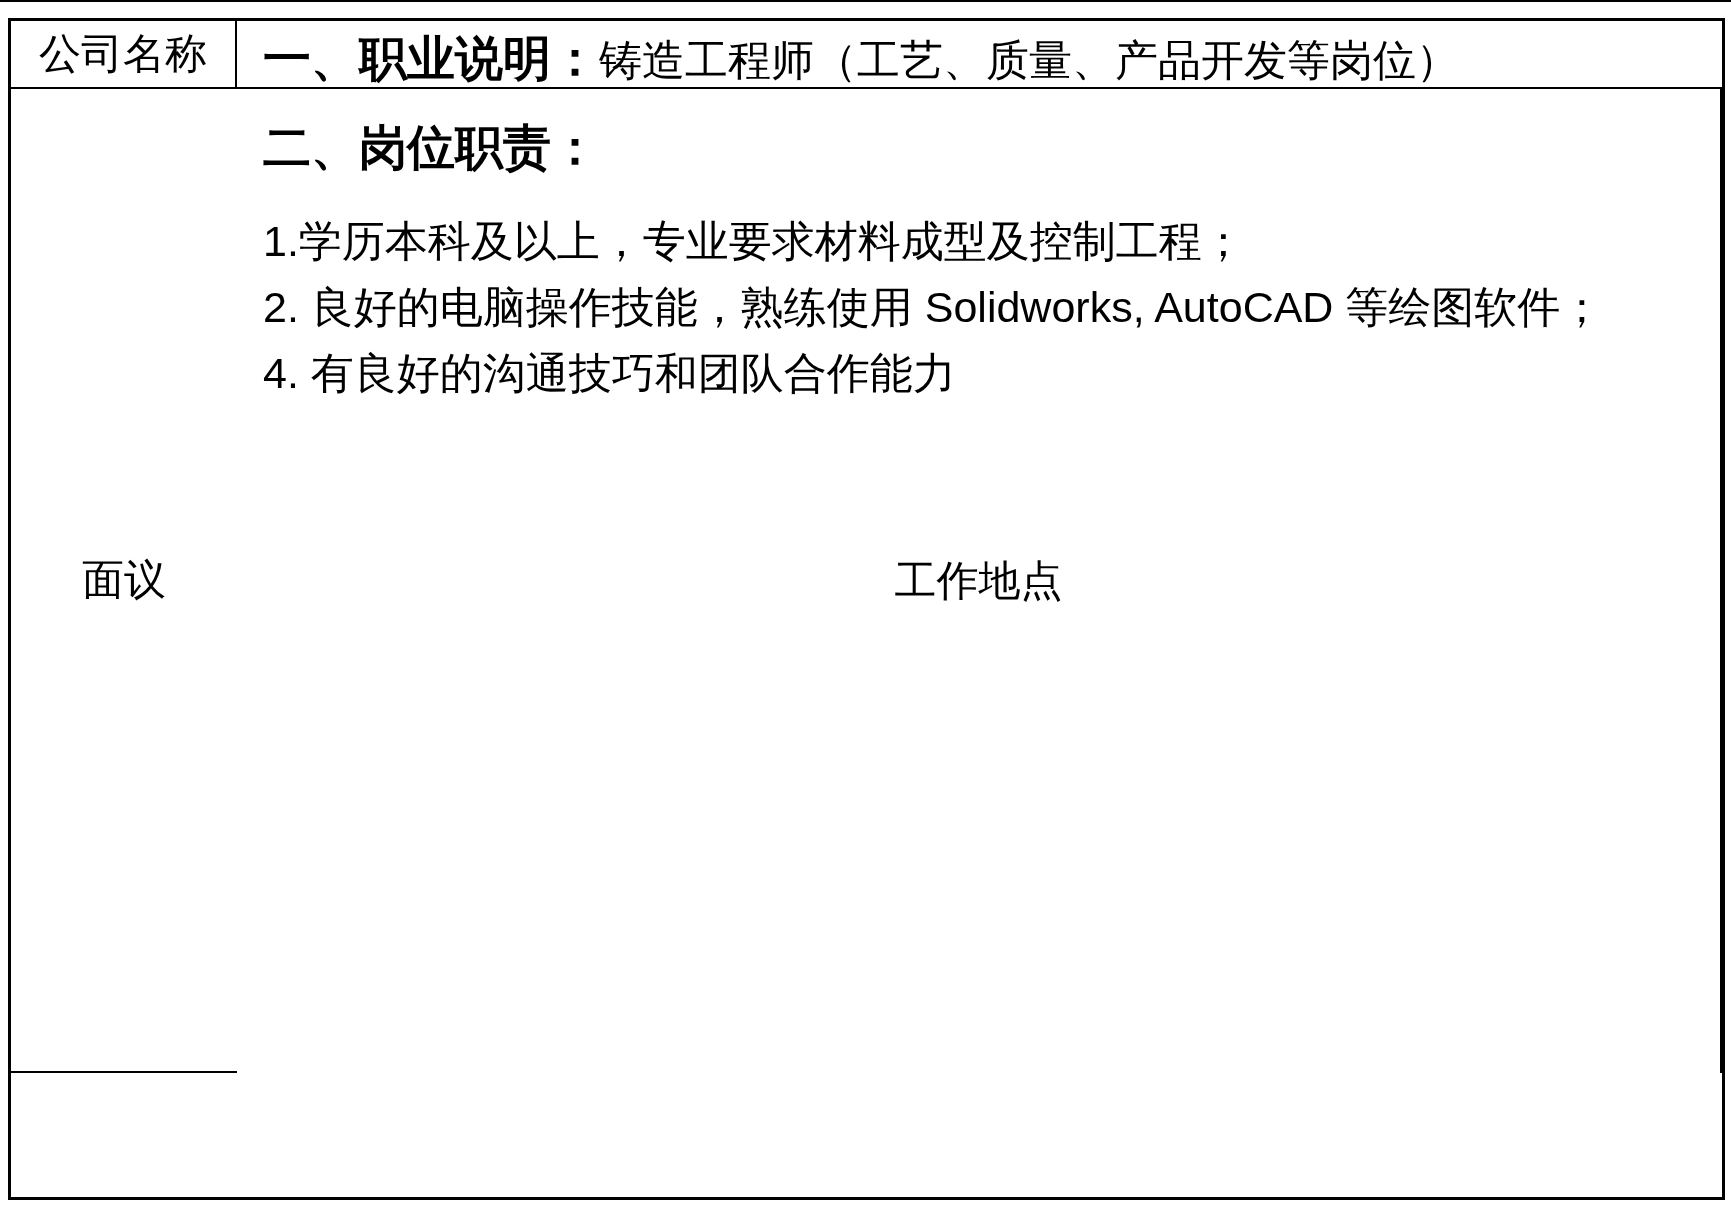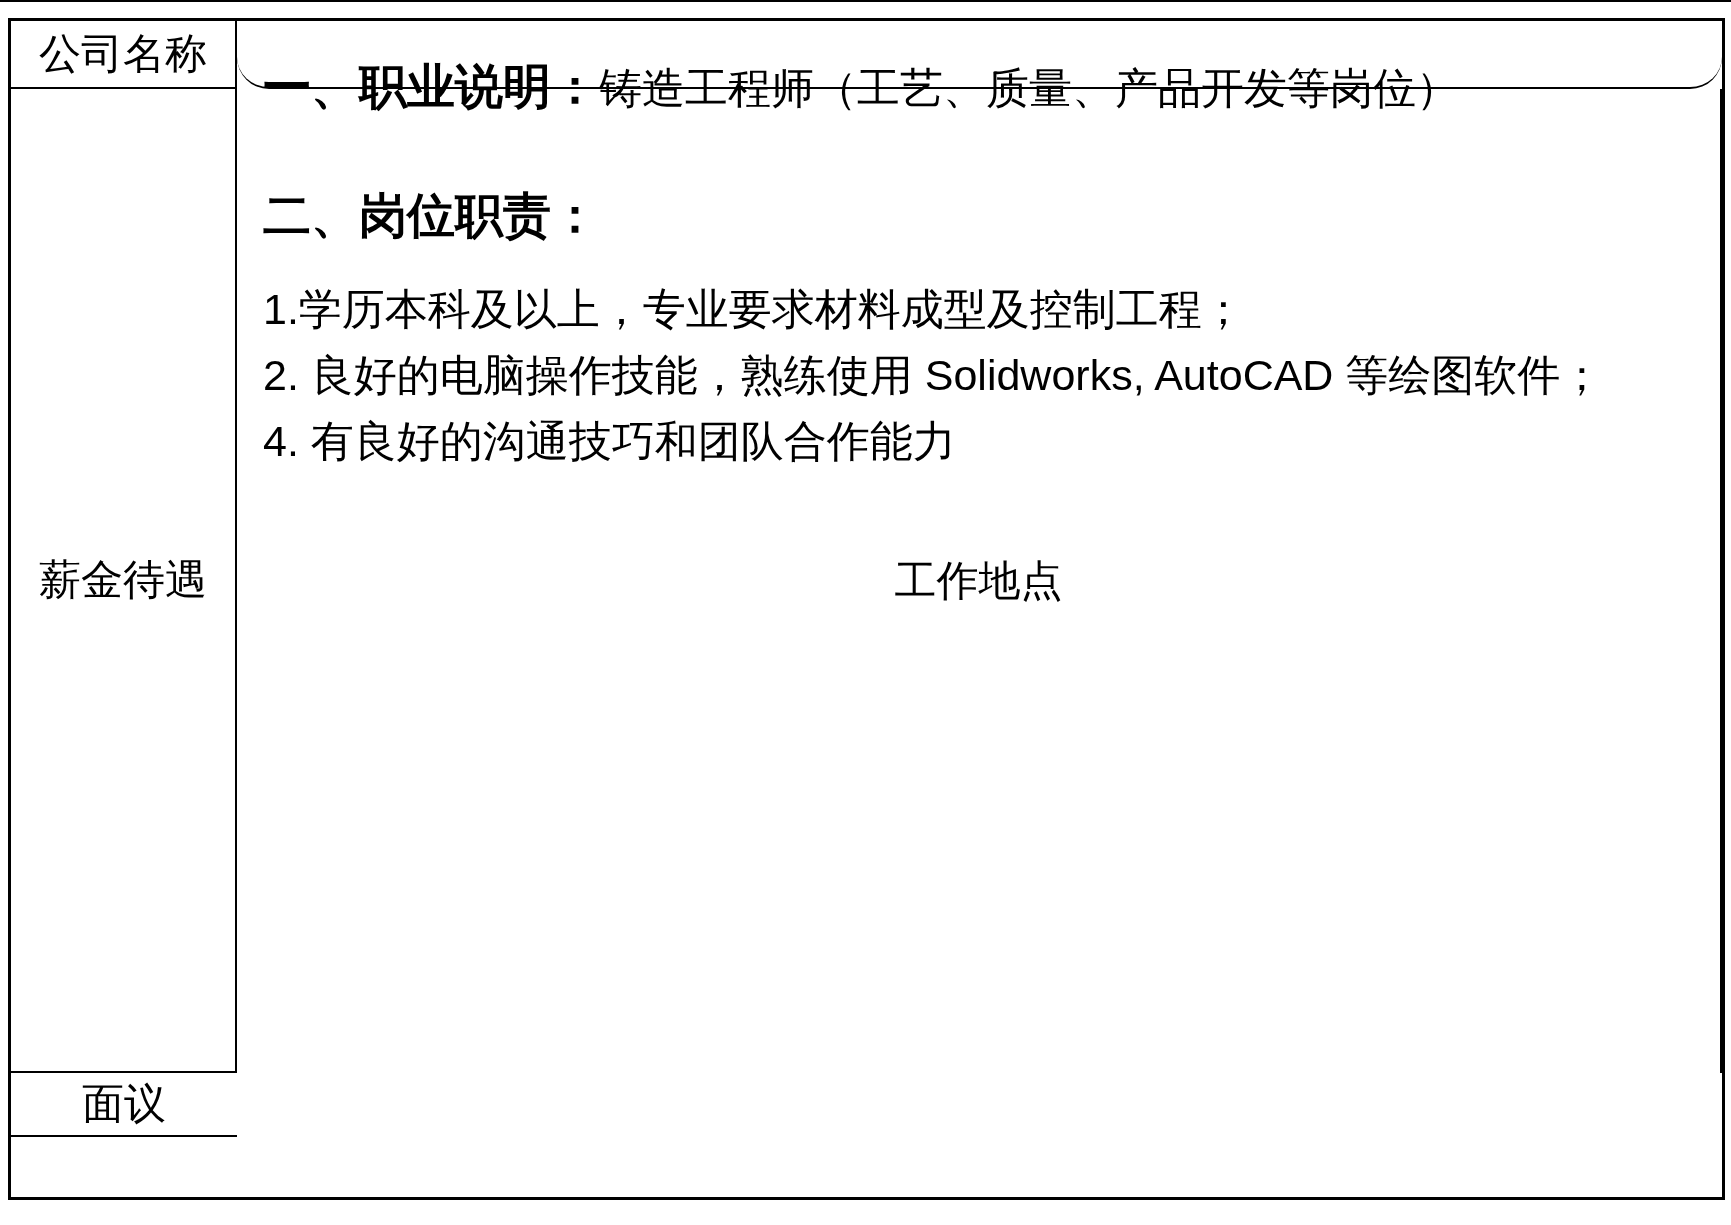--- a/index.html
+++ b/index.html
@@ -38,38 +38,37 @@
     justify-content: center;
     font-size: 42px;
     line-height: 1.2;
   }
   .b-r { border-right: 2px solid #000000; }
   .b-b { border-bottom: 2px solid #000000; }
   .label-cell { text-align: center; }
   .value-cell { text-align: center; }
   .desc-cell {
     display: block;
-    padding: 36px 20px 0 26px;
+    padding: 8px 20px 0 26px;
     text-align: left;
-    border-radius: 32px;
   }
   .sec-line { margin-top: 0; }
   .sec-head {
     font-weight: 700;
     font-size: 48px;
     line-height: 60px;
     display: inline-block;
     vertical-align: baseline;
   }
   .sec-suffix {
     font-size: 43px;
     line-height: 60px;
     font-weight: 400;
   }
-  .sec-head-2 { margin-top: 68px; }
+  .sec-head-2 { margin-top: 28px; }
   .sec-head-3 { margin-top: 34px; }
   .list { font-size: 43px; }
   .list-duties { margin-top: 42px; }
   .list-duties p { line-height: 70px; }
   .list-quals { margin-top: 30px; }
   .list-quals p { line-height: 66px; }
 </style>
 </head>
 <body>
 
@@ -86,18 +85,17 @@
 
     <div class="sec-head sec-head-2">二、岗位职责：</div>
 
     <div class="list list-quals">
       <p>1.学历本科及以上，专业要求材料成型及控制工程；</p>
       <p>2. 良好的电脑操作技能，熟练使用 Solidworks, AutoCAD 等绘图软件；</p>
       <p>4. 有良好的沟通技巧和团队合作能力</p>
     </div>
   </div>
 
-  <div class="cell label-cell b-r b-b">薪金待遇</div>
+  <div class="cell value-cell b-b">面议</div>
+
   <div class="cell label-cell b-r">工作地点</div>
-
-  <div class="cell value-cell b-b">面议</div>
 
 </div>
 
 </body></html>

